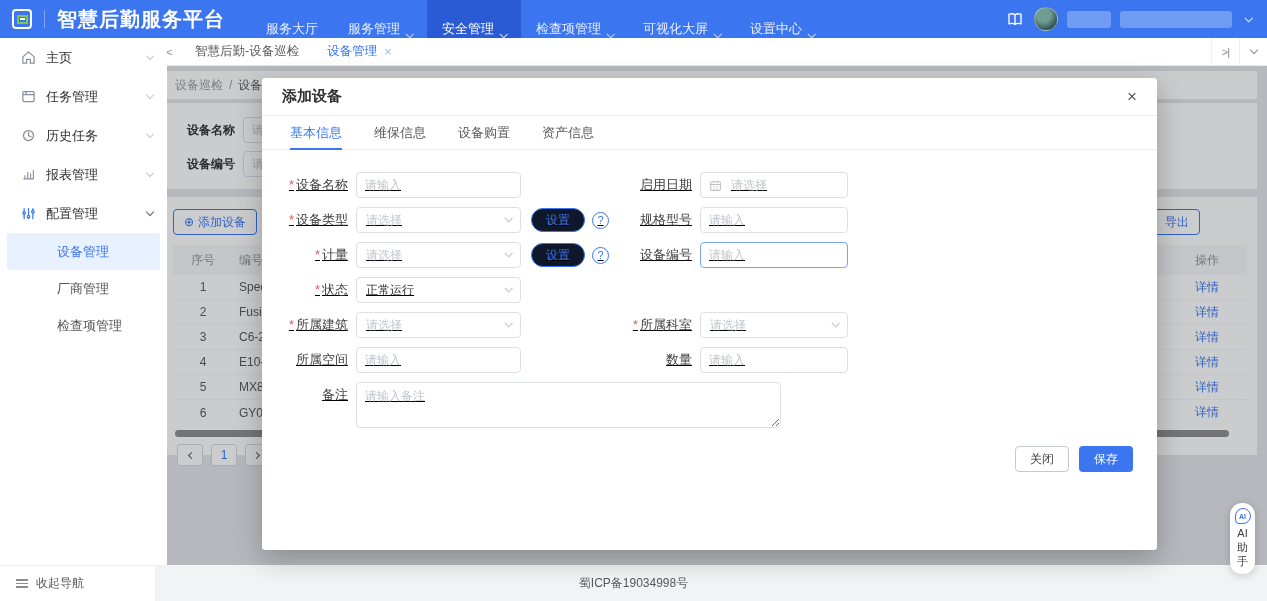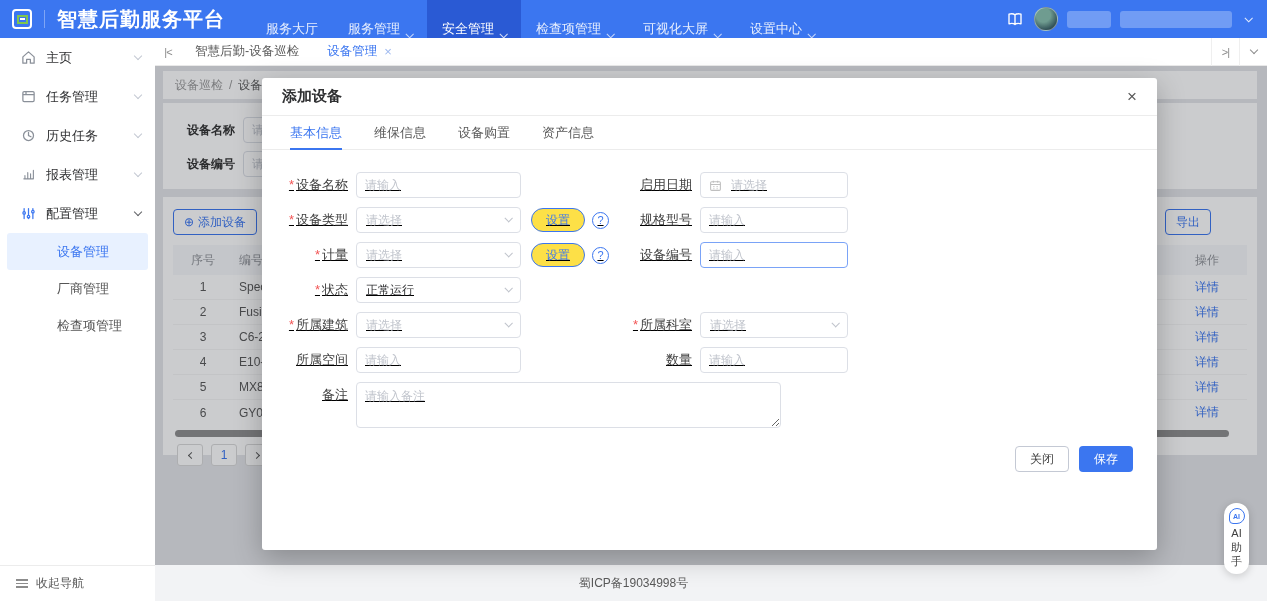--- a/index.html
+++ b/index.html
@@ -17,21 +17,21 @@
   .nav-item.active { background:#2a5ad4; color:#fff; }
   .chev { display:inline-block; width:6px; height:6px; border-right:1.4px solid currentColor; border-bottom:1.4px solid currentColor; transform:rotate(45deg) translateY(-1px); }
   .nav-item .chev { opacity:.8; margin-top:-3px; }
   .nav-right { margin-left:auto; display:flex; align-items:center; margin-right:16px; gap:9px; }
   .book-icon { width:20px; height:20px; display:flex; align-items:center; justify-content:center; }
   .avatar { width:24px; height:24px; border-radius:50%; background:radial-gradient(circle at 38% 32%, #6f9c90 0 35%, #27444d 80%); border:1px solid rgba(255,255,255,.4); }
   .redact { height:17px; border-radius:3px; background:rgba(255,255,255,.28); }
   .nav-caret { color:rgba(255,255,255,.85); margin-left:4px; }
 
   
-  #sidebar { position:absolute; top:38px; left:0; width:155px; bottom:36px; background:#fff; z-index:15; }
+  #sidebar { position:absolute; top:38px; left:0; width:167px; bottom:36px; background:#fff; z-index:15; }
   .side-item { height:39px; display:flex; align-items:center; padding:0 14px 0 20px; cursor:pointer; }
   .side-item .icon { width:16px; height:16px; margin-right:10px; display:flex; align-items:center; justify-content:center; }
   .side-item .lbl { font-size:13px; color:#303133; flex:1; }
   .side-item .chev { color:#c3c8d2; transform:rotate(45deg); margin-top:-3px; }
   .side-item.expanded .chev { color:#606266; }
   .sub-item { height:37px; display:flex; align-items:center; padding-left:50px; font-size:13px; color:#555; cursor:pointer; margin:0 7px; border-radius:3px; }
   .sub-item.active { background:#e8f1ff; color:#3b76f0; }
   #sidebar-footer { position:absolute; bottom:0; left:0; width:155px; height:36px; background:#fff; border-top:1px solid #ececec; display:flex; align-items:center; padding-left:16px; z-index:16; gap:8px; cursor:pointer; }
   #sidebar-footer span.txt { font-size:12px; color:#595959; }
   .collapse-icon { width:12px; height:9px; background:repeating-linear-gradient(#8c8c8c 0 1.5px, transparent 1.5px 3.75px); }
@@ -52,21 +52,21 @@
   #crumb-card { top:5px; height:28px; display:flex; align-items:center; padding-left:12px; font-size:12px; }
   .crumb-a { color:#999; } .crumb-sep { color:#999; margin:0 6px; } .crumb-b { color:#595959; }
   #filter-card { top:37px; height:86px; padding:14px 0 0 0; }
   .f-row { display:flex; align-items:center; margin-bottom:8px; padding-left:14px; }
   .f-label { width:58px; text-align:right; font-size:12px; color:#333; font-weight:bold; }
   .f-input { width:300px; height:26px; border:1px solid #dcdfe6; border-radius:4px; margin-left:8px; font-size:12px; padding:0 8px; color:#303133; }
   .f-input::placeholder { color:#c0c4cc; }
   #table-card { top:131px; height:258px; padding:12px 10px 0 10px; }
   .toolbar { display:flex; align-items:center; }
   .btn-ob { display:inline-flex; align-items:center; gap:4px; height:26px; padding:0 10px; border:1px solid #3b76f0; color:#3b76f0; background:#fff; border-radius:4px; font-size:12px; cursor:pointer; white-space:nowrap; }
-  .btn-export { margin-left:auto; margin-right:36px; }
+  .btn-export { margin-left:auto; margin-right:47px; }
   .thead { display:flex; align-items:center; height:30px; background:#f7f8fa; color:#909399; font-size:12px; margin-top:10px; }
   .trow { display:flex; align-items:center; height:25px; font-size:12px; color:#595959; border-bottom:1px solid #f5f5f5; }
   .c-no { width:60px; text-align:center; }
   .c-code { flex:1; padding-left:6px; }
   .c-status { width:110px; color:#3b76f0; }
   .c-status.red { color:#f2403f; }
   .c-action { width:80px; text-align:center; color:#3b76f0; cursor:pointer; }
   .hscroll { height:7px; background:#8f8f8f; border-radius:4px; margin:5px 18px 7px 2px; cursor:pointer; }
   .pager { display:flex; align-items:center; gap:8px; margin:2px 0 0 4px; }
   .pg { width:26px; height:22px; border:1px solid #d9d9d9; border-radius:3px; background:#fff; display:flex; align-items:center; justify-content:center; font-size:12px; color:#595959; cursor:pointer; }
@@ -96,32 +96,32 @@
   .inp { width:165px; padding:0 8px; }
   .inp::placeholder, .ta::placeholder { color:#c0c4cc; }
   .inp.r { width:148px; }
   .inp.focus { border-color:#7aa3f7; }
   .sel { width:165px; display:flex; align-items:center; justify-content:space-between; padding:0 9px; cursor:pointer; }
   .sel.r { width:148px; }
   .sel .ph { color:#c0c4cc; } .sel .val { color:#303133; }
   .sel .chev { color:#c0c4cc; margin-top:-3px; }
   .fdate { width:148px; display:flex; align-items:center; gap:9px; padding:0 8px; cursor:pointer; }
   .fdate .ph { color:#c0c4cc; font-size:12px; }
-  .btn-set { margin-left:10px; height:24px; padding:0 14px; border:1px solid #3b76f0; color:#3b76f0; border-radius:13px; font-size:12px; background:#fde047; cursor:pointer; }
+  .btn-set { margin-left:10px; height:24px; padding:0 14px; border:1px solid #3b76f0; color:#3b76f0; border-radius:13px; font-size:12px; background:#0f172a; cursor:pointer; }
   .help { margin-left:7px; width:17px; height:17px; border-radius:50%; border:1px solid #3b76f0; color:#3b76f0; font-size:11px; display:inline-flex; align-items:center; justify-content:center; cursor:pointer; }
   .upload-btn { height:28px; display:inline-flex; align-items:center; gap:5px; border:1px solid #d9d9d9; border-radius:4px; background:#fff; padding:0 12px; font-size:12px; color:#404040; cursor:pointer; }
   .upload-hint { margin-left:12px; color:#f25555; font-size:12px; line-height:28px; }
   .ta { width:425px; height:46px; border:1px solid #dcdfe6; border-radius:4px; font-size:12px; padding:5px 8px; font-family:inherit; color:#303133; resize:both; }
   .m-footer { display:flex; justify-content:flex-end; padding-right:24px; margin-top:18px; }
   .btn-close { height:26px; padding:0 14px; border:1px solid #c4c9d4; border-radius:4px; background:#fff; color:#404040; font-size:12px; cursor:pointer; }
   .btn-save { height:26px; padding:0 15px; border:none; border-radius:4px; background:#3b76f0; color:#fff; font-size:12px; margin-left:10px; cursor:pointer; }
 
   
   #footer { position:absolute; bottom:0; left:0; right:0; height:36px; background:#f2f3f5; display:flex; align-items:center; justify-content:center; font-size:12px; color:#595959; }
-  #ai { position:absolute; right:18px; top:503px; width:25px; padding:5px 0 6px 0; background:#fff; border-radius:12px; box-shadow:0 2px 8px rgba(0,0,0,.18); z-index:12; display:flex; flex-direction:column; align-items:center; gap:1px; cursor:pointer; }
+  #ai { position:absolute; right:12px; top:503px; width:25px; padding:5px 0 6px 0; background:#fff; border-radius:12px; box-shadow:0 2px 8px rgba(0,0,0,.18); z-index:12; display:flex; flex-direction:column; align-items:center; gap:1px; cursor:pointer; }
   #ai .ai-icon { width:16px; height:16px; border-radius:50% 50% 50% 4px; border:1.5px solid #3b76f0; color:#3b76f0; font-size:7px; font-weight:bold; display:flex; align-items:center; justify-content:center; margin-bottom:2px; }
   #ai .ch { font-size:11px; color:#404040; line-height:13px; }
   svg { display:block; }
 </style>
 </head>
 <body>
 
 <div id="navbar">
   <div class="logo-box">
       <div class="logo-inner">

